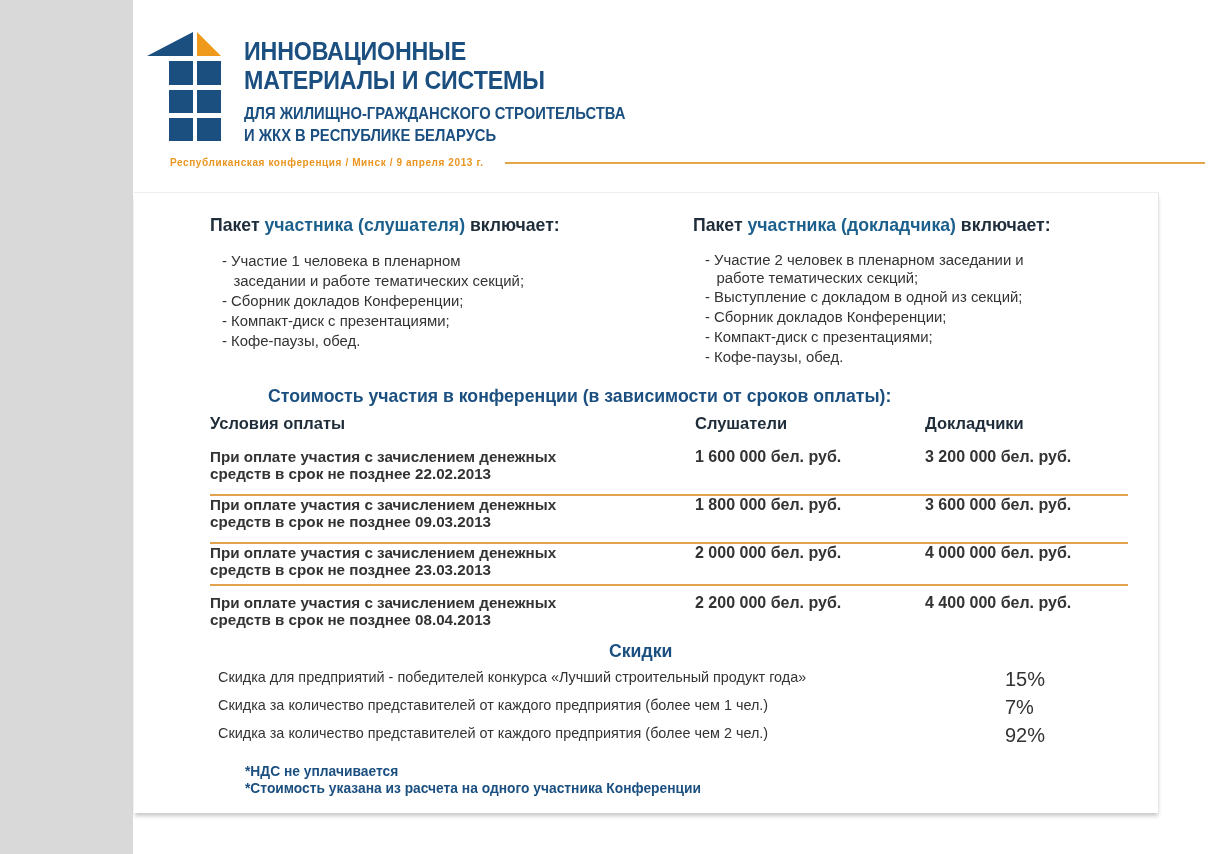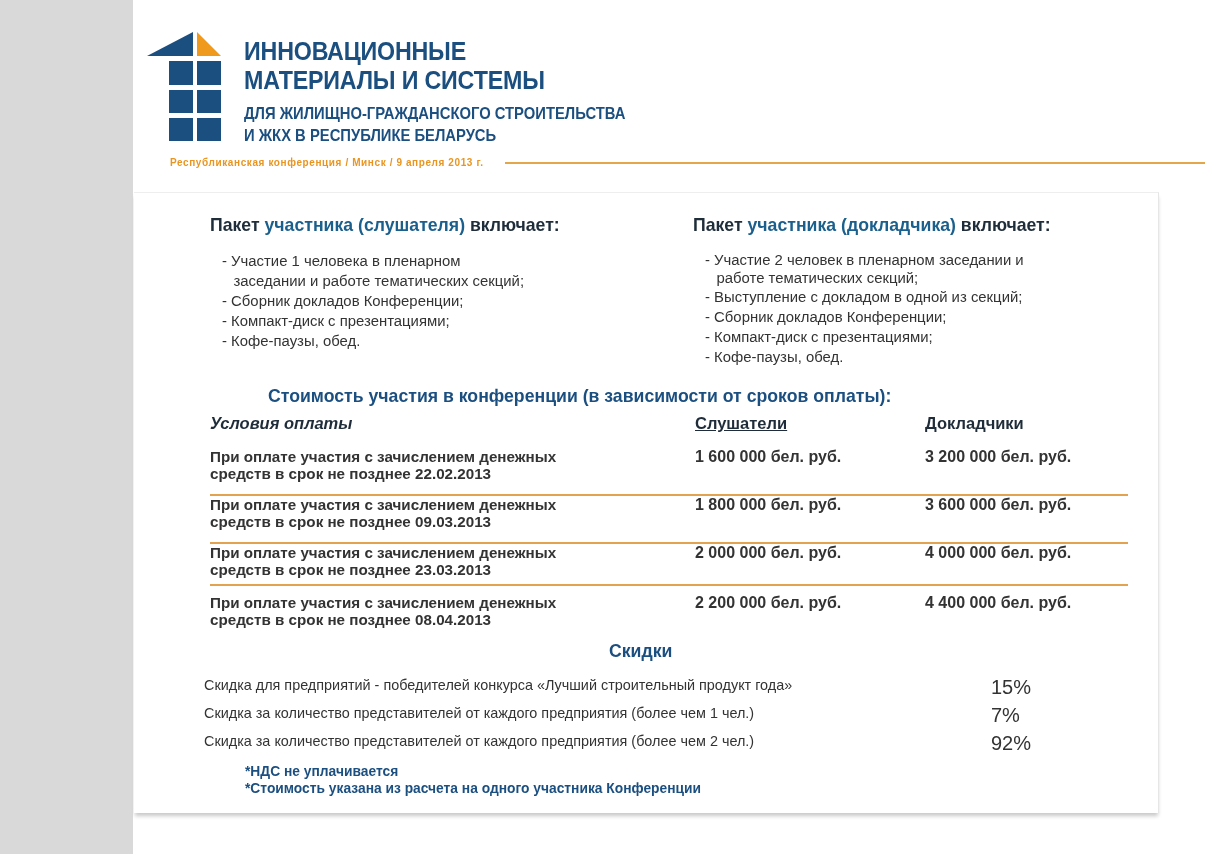--- a/index.html
+++ b/index.html
@@ -79,21 +79,21 @@
     }
     .row .p1, .row .p2 {
       position: absolute; top: 0; font-size: 16px; line-height: 17px; color: #333; white-space: nowrap;
     }
     .row .p1 { left: 485px; }
     .row .p2 { left: 715px; }
     .row .rule {
       position: absolute; left: 0; bottom: 0; width: 918px; height: 2px; background: #e2a24f;
     }
 
-    .disc-row { position: absolute; left: 204px; width: 840px; height: 20px; margin-top: 8px; }
+    .disc-row { position: absolute; left: 218px; width: 840px; height: 20px; }
     .disc-row .label {
       position: absolute; left: 0; top: 0; font-size: 15px; color: #333; white-space: nowrap;
       transform: scaleX(0.96); transform-origin: left center;
     }
     .disc-row .pct { position: absolute; left: 787px; top: 0; font-size: 20px; color: #333; }
 
     .note {
       position: absolute; left: 245px; font-size: 15px; font-weight: bold; color: #1b4f80;
       white-space: nowrap; transform: scaleX(0.92); transform-origin: left center;
     }
@@ -145,22 +145,22 @@
     <span>- Участие 2 человек в пленарном заседании и</span>
     <span class="cont">работе тематических секций;</span>
   </li>
   <li>- Выступление с докладом в одной из секций;</li>
   <li>- Сборник докладов Конференции;</li>
   <li>- Компакт-диск с презентациями;</li>
   <li>- Кофе-паузы, обед.</li>
 </ul>
 
 <div class="section-title" style="left:268px; top:385px;">Стоимость участия в конференции (в зависимости от сроков оплаты):</div>
-<div class="th" style="left:210px;font-style:italic;">Условия оплаты</div>
-<div class="th" style="left:695px;text-decoration:underline;">Слушатели</div>
+<div class="th" style="left:210px;">Условия оплаты</div>
+<div class="th" style="left:695px;">Слушатели</div>
 <div class="th" style="left:925px;">Докладчики</div>
 
 <div class="row" style="top:448px;">
   <div class="cond">
     <div>При оплате участия с зачислением денежных</div>
     <div>средств в срок не позднее 22.02.2013</div>
   </div>
   <div class="p1">1 600 000 бел. руб.</div>
   <div class="p2">3 200 000 бел. руб.</div>
   <div class="rule"></div>

